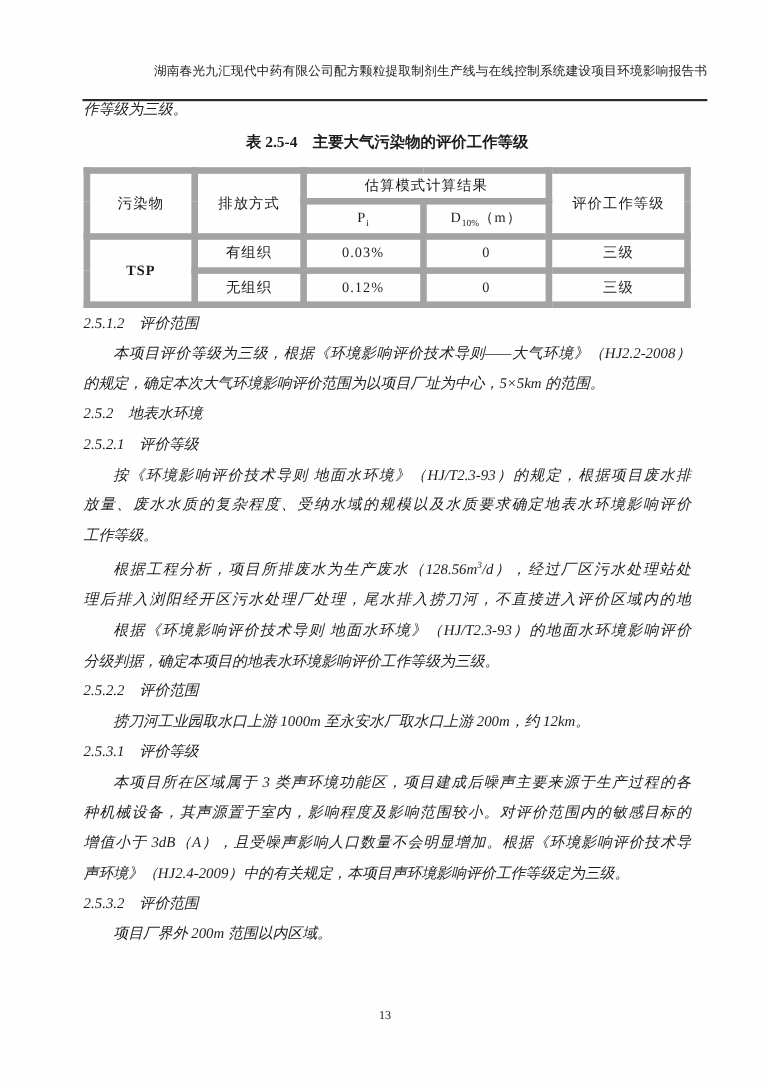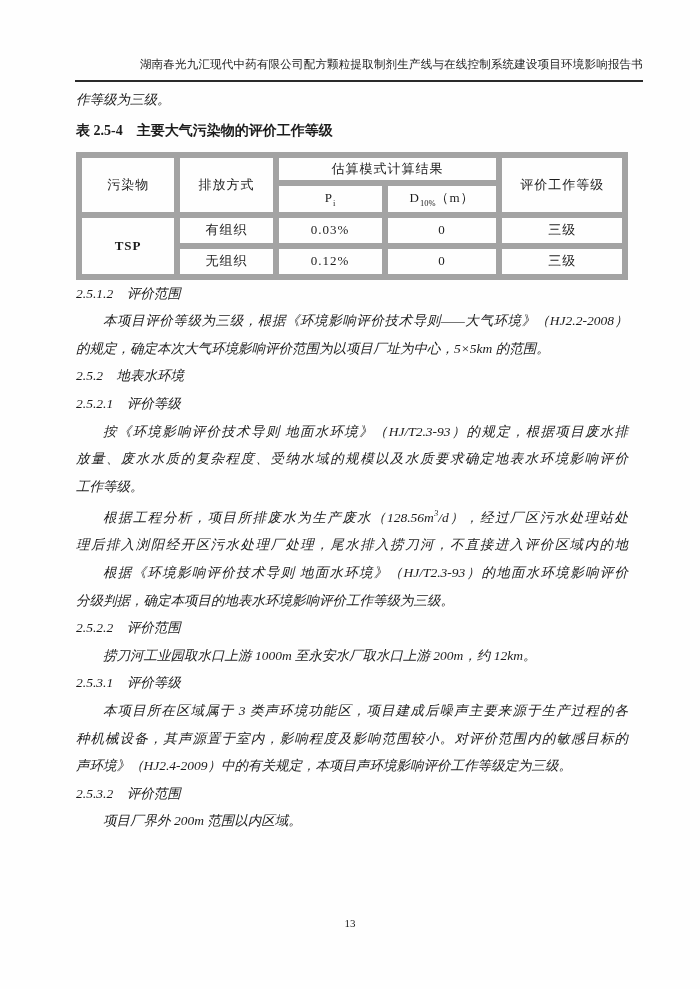--- a/index.html
+++ b/index.html
@@ -3,28 +3,28 @@
 <meta charset="utf-8">
 <style>
   html,body { margin:0; padding:0; background:#ffffff; }
   .page {
     position:relative; width:700px; height:989px; background:#fefefe;
     font-family:"Liberation Serif","DejaVu Serif",serif; color:#1c1c1c;
     overflow:hidden;
   }
   .running-header {
     position:absolute; left:75px; right:57px; top:57px;
-    border-bottom:2px solid #2a2a2a; padding-bottom:8px;
+    border-bottom:2px solid #2a2a2a; padding-bottom:18px;
   }
   .header-title { font-size:11.5px; text-align:right; letter-spacing:0.2px; white-space:nowrap; }
   .content { position:absolute; left:76px; width:552px; top:86px; }
   .body-line { font-size:13.5px; line-height:27.6px; margin:0;font-style:italic; }
   .just { text-align:justify; text-align-last:justify; }
   .indent { text-indent:27px; }
-  .table-caption { font-weight:bold; font-size:14px; line-height:30px; margin-top:2px; }
+  .table-caption { font-weight:bold; font-size:14px; text-align:center; line-height:30px; margin-top:2px; }
   table.eval { width:100%; border-collapse:collapse; margin-top:6px; table-layout:fixed; }
   table.eval td {
     border:6px solid #a3a3a3; text-align:center; vertical-align:middle;
     font-size:13px; padding:0; letter-spacing:1px;
   }
   tr.h1 td { height:22px; }
   tr.h2 td { height:26px; }
   tr.d td { height:25px; }
   sub { font-size:8.5px; letter-spacing:0; }
   sup { font-size:8.5px; letter-spacing:0; }
@@ -99,20 +99,21 @@
 
     <p class="body-line just indent">根据《环境影响评价技术导则 地面水环境》（HJ/T2.3-93）的地面水环境影响评价</p>
     <p class="body-line">分级判据，确定本项目的地表水环境影响评价工作等级为三级。</p>
 
     <p class="body-line">2.5.2.2　评价范围</p>
     <p class="body-line indent">捞刀河工业园取水口上游 1000m 至永安水厂取水口上游 200m，约 12km。</p>
 
     <p class="body-line">2.5.3.1　评价等级</p>
     <p class="body-line just indent">本项目所在区域属于 3 类声环境功能区，项目建成后噪声主要来源于生产过程的各</p>
     <p class="body-line just">种机械设备，其声源置于室内，影响程度及影响范围较小。对评价范围内的敏感目标的</p>
+    <p class="body-line just">增值小于 3dB（A），且受噪声影响人口数量不会明显增加。根据《环境影响评价技术导</p>
     <p class="body-line">声环境》（HJ2.4-2009）中的有关规定，本项目声环境影响评价工作等级定为三级。</p>
 
     <p class="body-line">2.5.3.2　评价范围</p>
     <p class="body-line indent">项目厂界外 200m 范围以内区域。</p>
 
   </main>
 
   <div class="footer">
     <span>13</span>
   </div>

